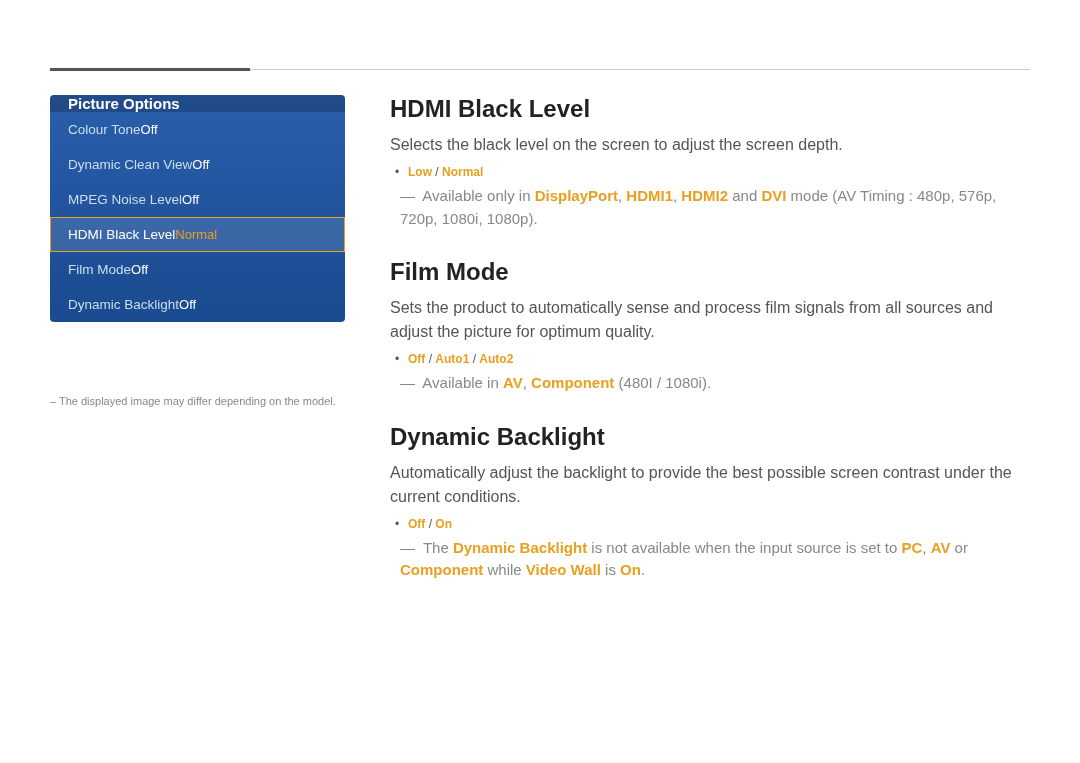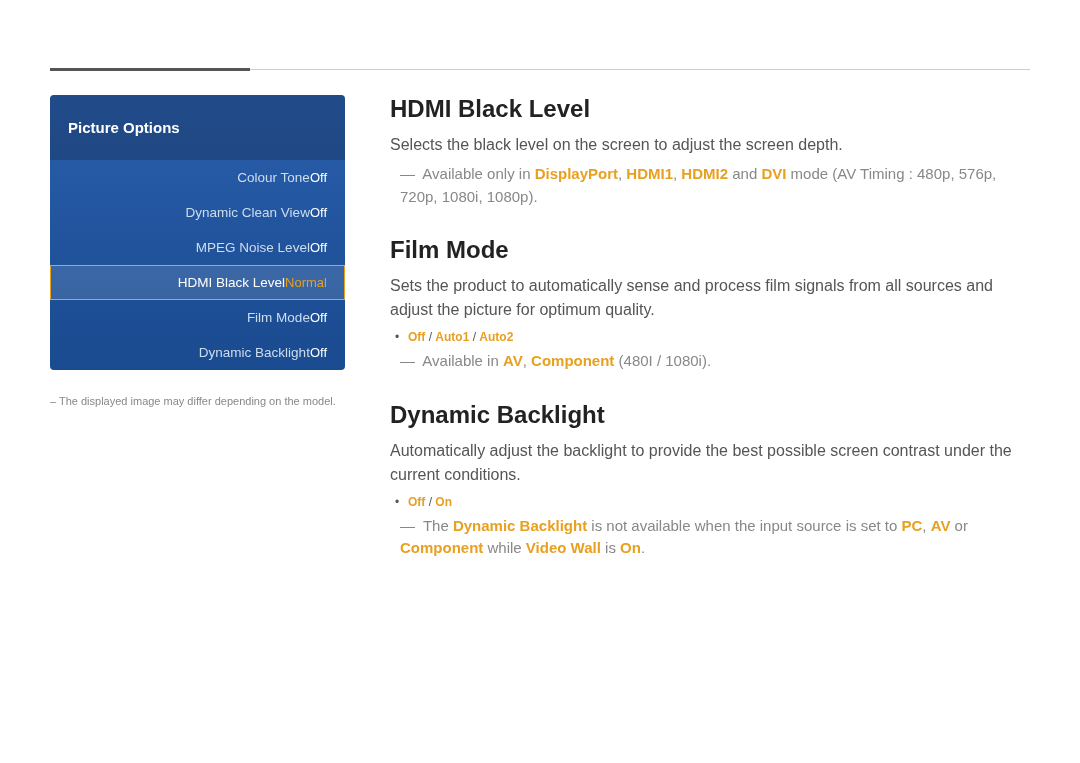--- a/index.html
+++ b/index.html
@@ -42,25 +42,25 @@
       background: linear-gradient(to bottom, #2a5fac, #1a4a8f);
       border-radius: 4px;
       padding: 0;
       overflow: hidden;
     }
     .sidebar-title {
       background: rgba(0,0,0,0.2);
       color: #fff;
       font-size: 15px;
       font-weight: bold;
-      padding: 24px 18px;
+      padding: 0 18px;
     }
     .sidebar-item {
       display: flex;
-      justify-content: flex-end;
+      justify-content: flex-start;
       align-items: center;
       padding: 10px 18px;
       color: #cde;
       font-size: 13.5px;
       cursor: pointer;
     }
     .sidebar-item.active {
       background: rgba(255,255,255,0.12);
       border: 1.5px solid #e8a020;
       color: #fff;
@@ -184,20 +184,23 @@
   </div>
 </div>
 
 <div class="sidebar-note">–  The displayed image may differ depending on the model.</div>
 
 <div class="main-content">
 
   <div class="section">
     <div class="section-title">HDMI Black Level</div>
     <div class="section-desc">Selects the black level on the screen to adjust the screen depth.</div>
+    <div class="bullet-item">
+      <span class="highlight-orange">Low</span><span class="text-normal"> / </span><span class="highlight-orange">Normal</span>
+    </div>
     <div class="note-item">
       <span>Available only in </span><span class="highlight-orange">DisplayPort</span><span>, </span><span class="highlight-orange">HDMI1</span><span>, </span><span class="highlight-orange">HDMI2</span><span> and </span><span class="highlight-orange">DVI</span><span> mode (AV Timing : 480p, 576p, 720p, 1080i, 1080p).</span>
     </div>
   </div>
 
   <div class="section">
     <div class="section-title">Film Mode</div>
     <div class="section-desc">Sets the product to automatically sense and process film signals from all sources and adjust the picture for optimum quality.</div>
     <div class="bullet-item">
       <span class="highlight-orange">Off</span><span class="text-normal"> / </span><span class="highlight-orange">Auto1</span><span class="text-normal"> / </span><span class="highlight-orange">Auto2</span>

